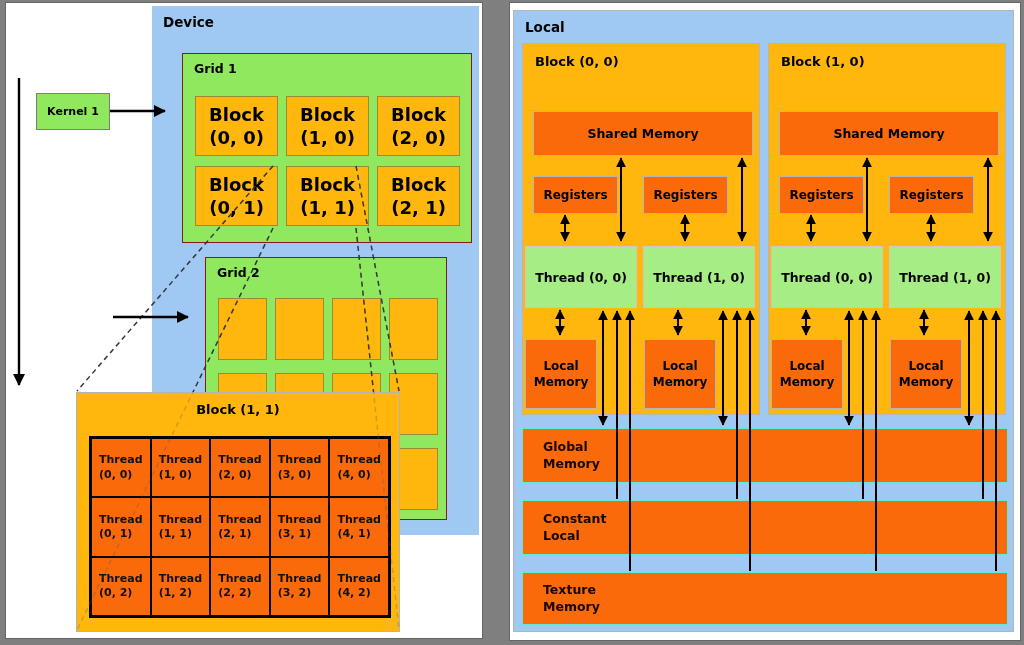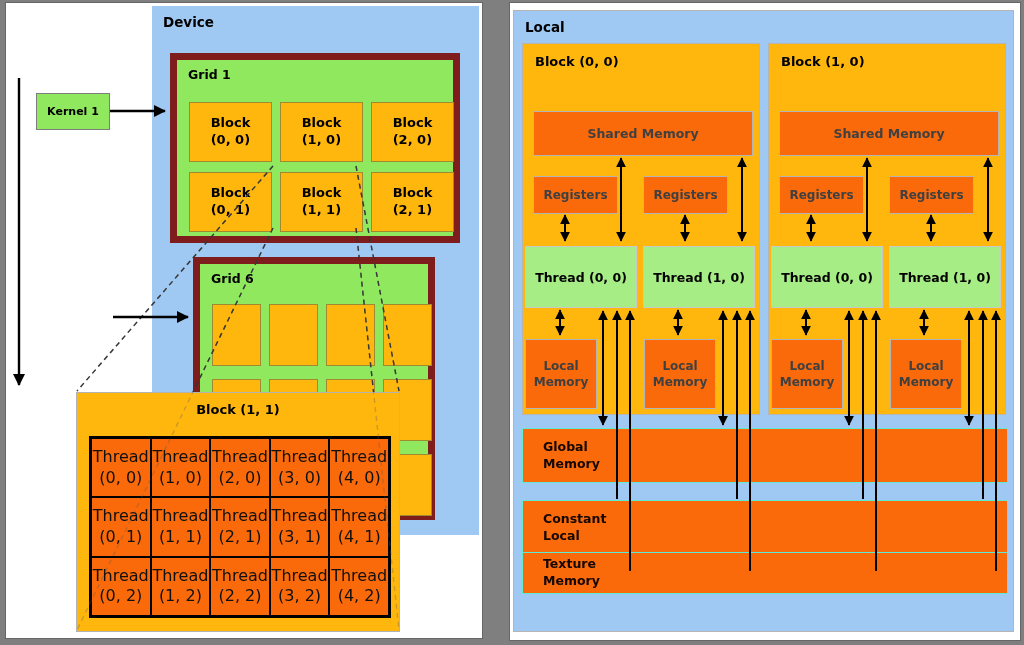--- a/index.html
+++ b/index.html
@@ -6,37 +6,37 @@
     --bg:#7F7F7F; --panel:#FFFFFF; --blue:#9FC9F2; --green:#8FE85E;
     --tgreen:#A5ED84; --gold:#FFB70D; --orange:#FA6A0A; --bgray:#9E9E9E; --ink:#000000;
   }
   *{margin:0;padding:0;box-sizing:border-box;}
   body{background:#555;font-family:"DejaVu Sans","Liberation Sans",sans-serif;}
   #canvas{position:relative;width:1024px;height:645px;background:var(--bg);overflow:hidden;}
   .abs{position:absolute;}
   .fig{background:var(--panel);border:1px solid #666;}
   .bluepanel{background:var(--blue);}
   .ptitle{position:absolute;left:11px;top:8px;font-size:13.5px;font-weight:bold;color:var(--ink);}
-  .gpanel{background:var(--green);border:7px solid #7f1d1d;}
+  .gpanel{background:var(--green);border:1px solid #7f1d1d;margin-left:12px;}
   .gtitle{position:absolute;left:11px;top:7px;font-size:12.5px;font-weight:bold;color:var(--ink);}
   .kernel{background:var(--green);border:1px solid #7d7d7d;display:flex;align-items:center;justify-content:center;
           font-size:11px;font-weight:bold;color:var(--ink);}
   .gcell{position:absolute;background:var(--gold);border:1px solid #a08a30;display:flex;align-items:center;justify-content:center;
-         text-align:left;font-size:13px;font-weight:bold;line-height:1.3;color:var(--ink);white-space:pre-line;}
+         text-align:right;font-size:18px;font-weight:bold;line-height:1.3;color:var(--ink);white-space:pre-line;}
   .g2cell{position:absolute;background:var(--gold);border:1px solid #a08a30;}
   .overlay{background:var(--gold);border:1px solid #b3b3b3;z-index:10;}
   .ovtitle{position:absolute;left:0;right:0;top:9px;text-align:center;font-size:13px;font-weight:bold;color:var(--ink);}
   .ttable{position:absolute;left:12px;top:43px;width:302px;height:182px;border:2px solid #000;
           display:grid;grid-template-columns:repeat(5,1fr);grid-template-rows:repeat(3,1fr);background:#000;grid-gap:0;}
   .tcell{background:var(--orange);border:1px solid #000;display:flex;align-items:center;justify-content:center;
-         text-align:center;font-size:16px;font-weight:normal;line-height:1.3;color:#101010;white-space:pre-line;}
+         text-align:left;font-size:11px;font-weight:bold;line-height:1.3;color:#101010;white-space:pre-line;}
   .rblock{background:var(--gold);border:1px solid #b5b5b5;z-index:2;}
   .rbtitle{position:absolute;left:12px;top:10px;font-size:13px;font-weight:bold;color:var(--ink);}
   .obox{position:absolute;background:var(--orange);border:1px solid #b5b5b5;display:flex;align-items:center;justify-content:center;
-        text-align:center;font-weight:bold;color:#404040;white-space:pre-line;}
+        text-align:center;font-weight:bold;color:#000000;white-space:pre-line;}
   .tbox{position:absolute;background:var(--tgreen);border:1px solid #c9c9c9;display:flex;align-items:center;justify-content:center;
         font-size:12.5px;font-weight:bold;color:var(--ink);}
   .membar{background:var(--orange);border:1px solid #5eead4;display:flex;align-items:center;z-index:2;
           font-size:12.5px;font-weight:bold;color:#140700;white-space:pre-line;line-height:1.35;padding-left:20px;}
   svg{position:absolute;left:0;top:0;pointer-events:none;}
   .dash{stroke:#2b2b2b;stroke-width:1.4;stroke-dasharray:5 4;fill:none;}
   .dashfaint{stroke:#555;stroke-width:1.4;stroke-dasharray:5 4;fill:none;opacity:0.3;}
   .arr{stroke:#000;stroke-width:2;fill:none;}
   .arrthick{stroke:#000;stroke-width:2.4;fill:none;}
 </style>
@@ -64,21 +64,21 @@
 (2, 0)</div>
     <div class="gcell" style="left:12px;top:112px;width:83px;height:60px;">Block
 (0, 1)</div>
     <div class="gcell" style="left:103px;top:112px;width:83px;height:60px;">Block
 (1, 1)</div>
     <div class="gcell" style="left:194px;top:112px;width:83px;height:60px;">Block
 (2, 1)</div>
   </div>
 
   <div class="abs gpanel" style="left:193px;top:257px;width:242px;height:263px;z-index:2;">
-    <span class="gtitle">Grid 6</span>
+    <span class="gtitle">Grid 2</span>
     <div class="g2cell" style="left:12px;top:40px;width:49px;height:62px;"></div>
     <div class="g2cell" style="left:69px;top:40px;width:49px;height:62px;"></div>
     <div class="g2cell" style="left:126px;top:40px;width:49px;height:62px;"></div>
     <div class="g2cell" style="left:183px;top:40px;width:49px;height:62px;"></div>
     <div class="g2cell" style="left:12px;top:115px;width:49px;height:62px;"></div>
     <div class="g2cell" style="left:69px;top:115px;width:49px;height:62px;"></div>
     <div class="g2cell" style="left:126px;top:115px;width:49px;height:62px;"></div>
     <div class="g2cell" style="left:183px;top:115px;width:49px;height:62px;"></div>
     <div class="g2cell" style="left:12px;top:190px;width:49px;height:62px;"></div>
     <div class="g2cell" style="left:69px;top:190px;width:49px;height:62px;"></div>
@@ -158,21 +158,21 @@
     <div class="obox" style="left:2px;top:295px;width:72px;height:70px;font-size:12px;line-height:1.35;">Local
 Memory</div>
     <div class="obox" style="left:121px;top:295px;width:72px;height:70px;font-size:12px;line-height:1.35;">Local
 Memory</div>
   </div>
 
   <div class="abs membar" style="left:522px;top:428px;width:486px;height:55px;">Global
 Memory</div>
   <div class="abs membar" style="left:522px;top:500px;width:486px;height:55px;">Constant
 Local</div>
-  <div class="abs membar" style="left:522px;top:552px;width:486px;height:42px;">Texture
+  <div class="abs membar" style="left:522px;top:572px;width:486px;height:53px;">Texture
 Memory</div>
 
   <svg width="1024" height="645" style="z-index:20;">
     <defs>
       <marker id="ah" markerWidth="6" markerHeight="6" refX="4.6" refY="2.5" orient="auto-start-reverse">
         <path d="M0,0 L5,2.5 L0,5 z" fill="#000"></path>
       </marker>
     </defs>
 
     <line class="dashfaint" x1="273" y1="166" x2="77" y2="391"></line>

